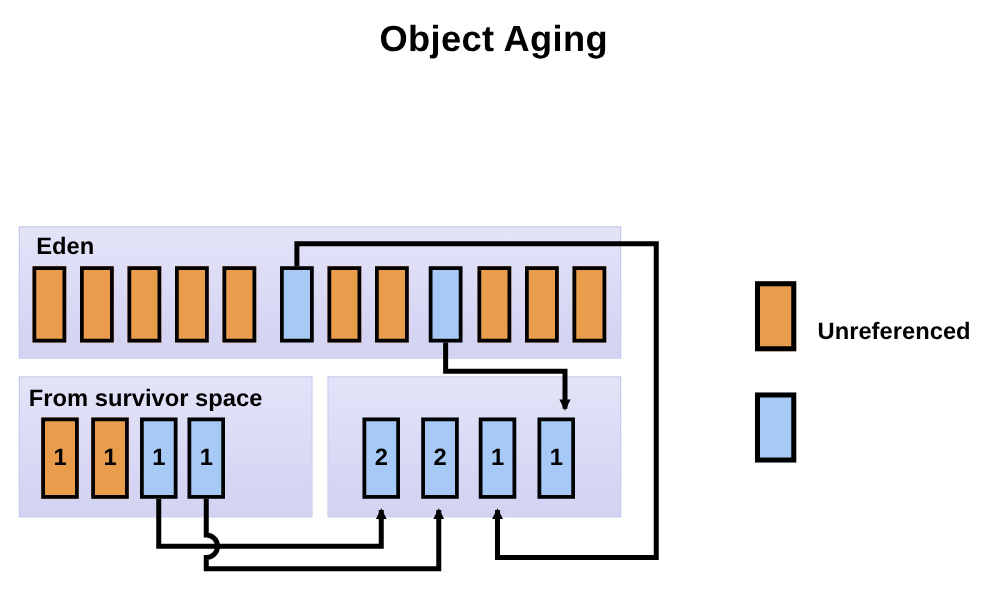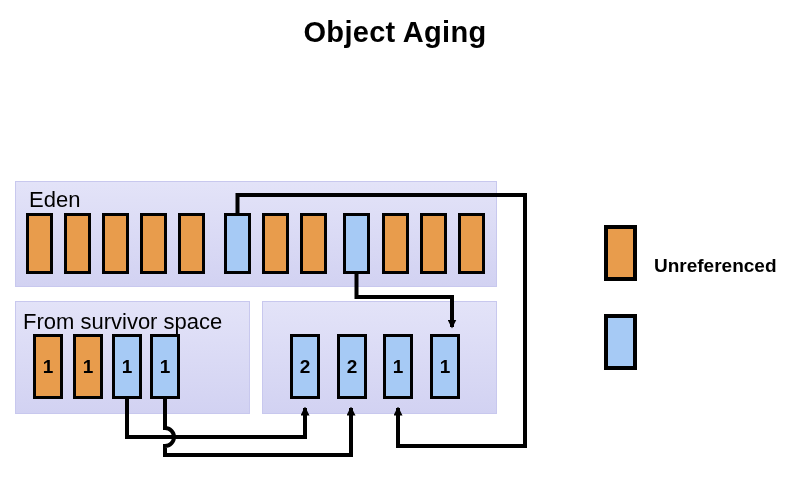--- a/index.html
+++ b/index.html
@@ -23,22 +23,22 @@
   }
 
   .panel{
     position:absolute;
     background:linear-gradient(to bottom,#e3e3f8 0%,#d2d2f2 100%);
     border:1px solid #c8c8ee;
     box-sizing:border-box;
   }
   .panel-label{
     position:absolute;
-    font-size:22px;
-    font-weight:normal;
+    font-size:19px;
+    font-weight:bold;
     color:#000;
     white-space:nowrap;
   }
 
   .block{
     position:absolute;
     box-sizing:border-box;
     border:3px solid #000;
     display:flex;
     align-items:center;

